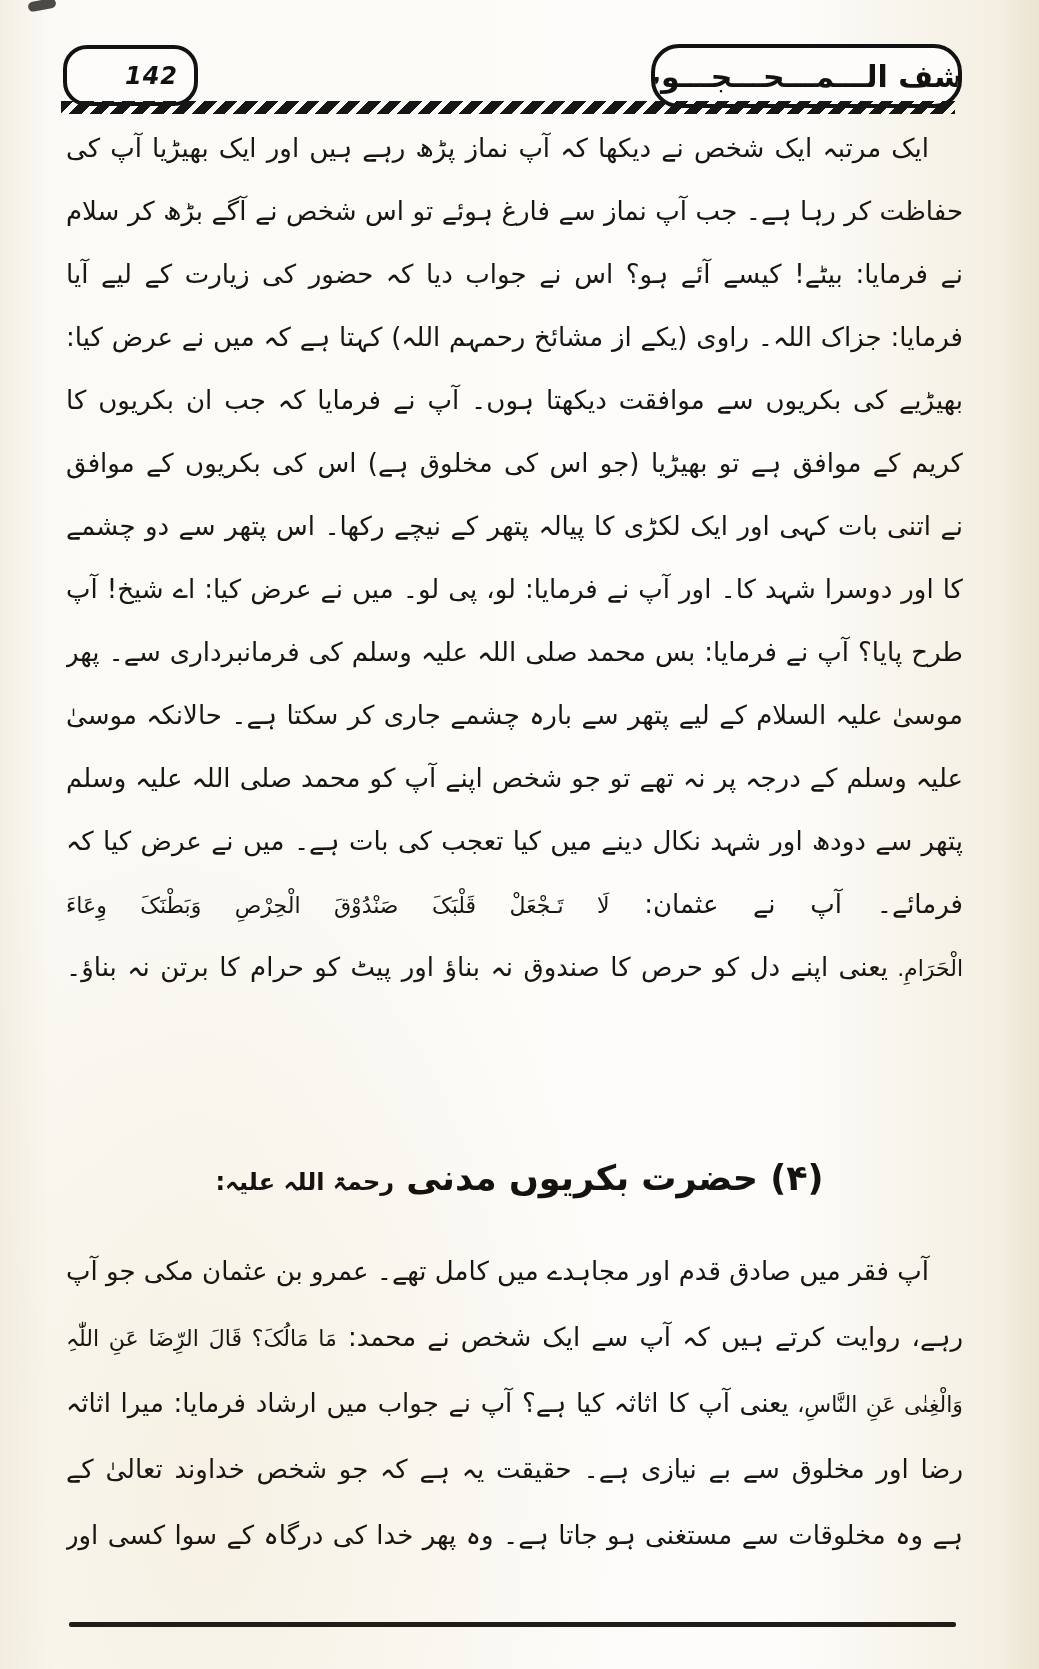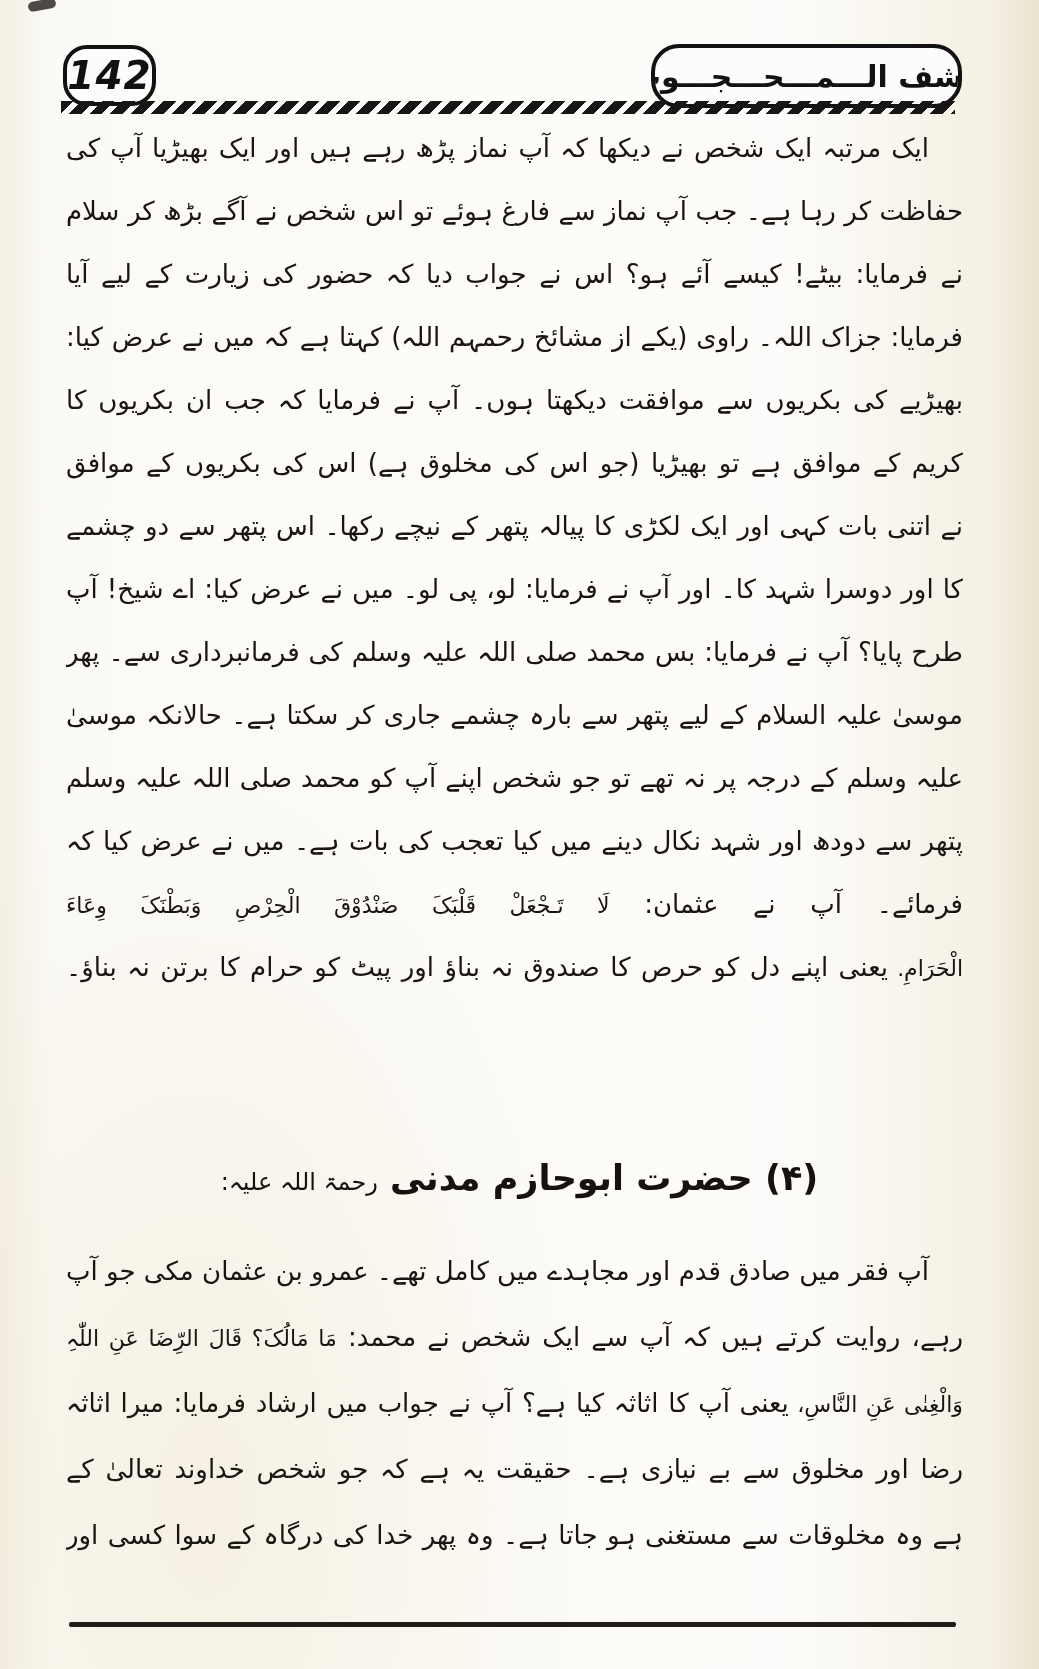--- a/index.html
+++ b/index.html
@@ -18,21 +18,21 @@
   
   .speck{
     position:absolute;left:28px;top:0px;width:28px;height:10px;
     background:#2e2b27;border-radius:5px;transform:rotate(-10deg);opacity:.85;
   }
   
   .pagenum-pill{
     position:absolute;left:63px;top:45px;width:85px;height:53px;
     border:4px solid #121212;border-radius:24px;background:#fdfcfa;
     display:flex;align-items:center;justify-content:center;
-    font-style:italic;font-weight:700;font-size:39px;letter-spacing:1px;color:#111;
+    font-style:italic;font-weight:700;font-size:24px;letter-spacing:1px;color:#111;padding-left:42px;
   }
   .title-pill{
     position:absolute;left:651px;top:44px;width:303px;height:56px;
     border:4px solid #121212;border-radius:28px;background:#fdfcfa;
     display:flex;align-items:center;justify-content:center;
     direction:rtl;font-weight:700;font-size:30px;color:#121212;
     white-space:nowrap;overflow:hidden;
   }
   .hatch-rule{
     position:absolute;left:61px;top:101px;width:894px;height:13px;
@@ -56,21 +56,21 @@
     text-align:right;text-align-last:right;padding-right:90px;
   }
   .arabic{font-weight:400;font-size:22px;}
   
   .heading{
     position:absolute;top:1141px;left:0;width:100%;margin:0;
     text-align:center;direction:rtl;
     font-weight:700;font-size:35px;line-height:74px;color:#151210;
     white-space:nowrap;
   }
-  .heading .honorific{font-size:24px;font-weight:400;}
+  .heading .honorific{font-size:24px;font-weight:700;}
   
   .footer-rule{
     position:absolute;left:69px;top:1622px;width:887px;height:5px;
     background:#201d19;border-radius:2px;
   }
 </style>
 </head>
 <body>
 
 <div class="page">
@@ -101,21 +101,21 @@
       <div class="line"><span>طرح پایا؟ آپ نے فرمایا: بس محمد صلی اللہ علیہ وسلم کی فرمانبرداری سے۔ پھر فرمایا: اے بیٹے! جو خدا</span></div>
       <div class="line"><span>موسیٰ علیہ السلام کے لیے پتھر سے بارہ چشمے جاری کر سکتا ہے۔ حالانکہ موسیٰ علیہ اسلام محمد صلی اللہ</span></div>
       <div class="line"><span>علیہ وسلم کے درجہ پر نہ تھے تو جو شخص اپنے آپ کو محمد صلی اللہ علیہ وسلم کے موافق بنالے، اس کے لیے</span></div>
       <div class="line"><span>پتھر سے دودھ اور شہد نکال دینے میں کیا تعجب کی بات ہے۔ میں نے عرض کیا کہ مجھے کچھ نصیحت</span></div>
       <div class="line"><span>فرمائے۔ آپ نے عثمان: </span><span class="arabic">لَا تَـجْعَلْ قَلْبَکَ صَنْدُوْقَ الْحِرْصِ وَبَطْنَکَ وِعَاءَ</span></div>
       <div class="line"><span class="arabic">الْحَرَامِ. </span><span>یعنی اپنے دل کو حرص کا صندوق نہ بناؤ اور پیٹ کو حرام کا برتن نہ بناؤ۔ اس لیے کہ انسان</span></div>
     </section>
 
     <h2 class="heading">
       <span>(۴)</span>
-      <span>حضرت ابوحازم مدنی</span>
+      <span>حضرت بکریوں مدنی</span>
       <span class="honorific">رحمۃ اللہ علیہ:</span>
     </h2>
 
     <section class="para p2">
       <div class="line indent"><span>آپ فقر میں صادق قدم اور مجاہدے میں کامل تھے۔ عمرو بن عثمان مکی جو آپ کی صحبت میں</span></div>
       <div class="line"><span>رہے، روایت کرتے ہیں کہ آپ سے ایک شخص نے محمد: </span><span class="arabic">مَا مَالُکَ؟ قَالَ الرِّضَا عَنِ اللّٰہِ</span></div>
       <div class="line"><span class="arabic">وَالْغِنٰی عَنِ النَّاسِ، </span><span>یعنی آپ کا اثاثہ کیا ہے؟ آپ نے جواب میں ارشاد فرمایا: میرا اثاثہ خدا کی</span></div>
       <div class="line"><span>رضا اور مخلوق سے بے نیازی ہے۔ حقیقت یہ ہے کہ جو شخص خداوند تعالیٰ کے ساتھ راضی ہو جاتا</span></div>
       <div class="line"><span>ہے وہ مخلوقات سے مستغنی ہو جاتا ہے۔ وہ پھر خدا کی درگاہ کے سوا کسی اور درگاہ کو نہیں جانتا اور</span></div>
     </section>

